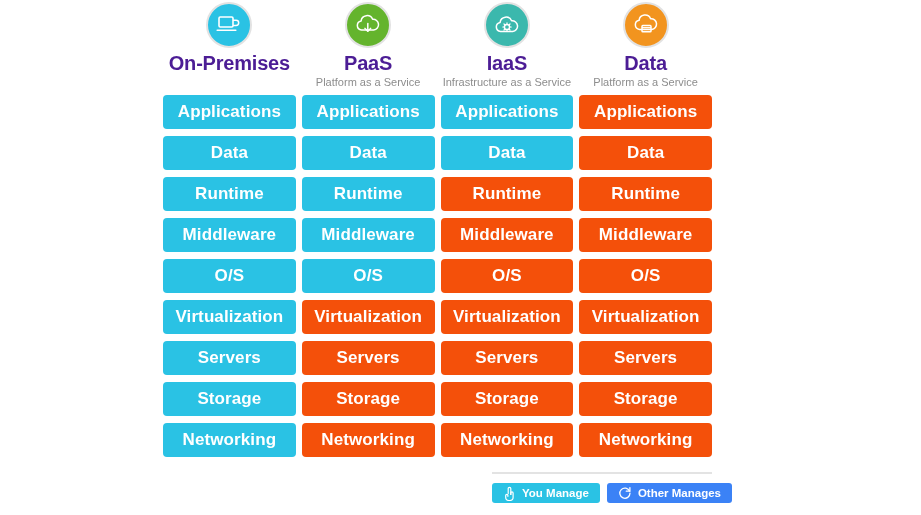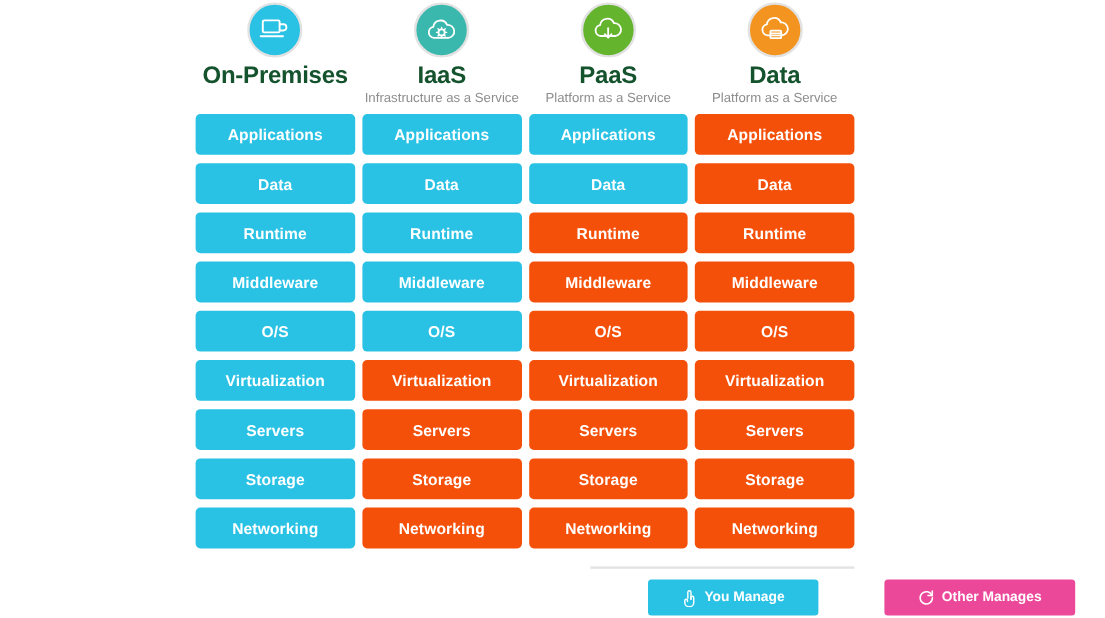--- a/index.html
+++ b/index.html
@@ -54,21 +54,21 @@
     box-sizing: border-box;
     border: 2px solid #e2e2e2;
     position: relative;
   }
   .hdr-icon svg { display: block; }
 
   .hdr-title {
     margin-top: 5px;
     font-size: 20px;
     font-weight: bold;
-    color: #14532d;
+    color: #4c1d95;
     line-height: 1.05;
     letter-spacing: -0.2px;
     white-space: nowrap;
   }
   .hdr-sub {
     margin-top: 2px;
     font-size: 11px;
     color: #8d8d8d;
     line-height: 1.1;
     white-space: nowrap;
@@ -87,21 +87,21 @@
     margin-bottom: 7px;
   }
   .cell {
     width: 133px;
     height: 34px;
     border-radius: 4px;
     display: flex;
     align-items: center;
     justify-content: center;
     color: #ffffff;
-    font-size: 13px;
+    font-size: 17px;
     font-weight: bold;
     letter-spacing: 0.1px;
     box-sizing: border-box;
     user-select: none;
   }
   .cell.you   { background: #2ac2e4; }
   .cell.other { background: #f4500a; }
 
   
   .legend-wrap {
@@ -114,36 +114,35 @@
     width: 220px;
     height: 2px;
     background: #e3e3e3;
     margin-bottom: 9px;
   }
   .legend-row {
     display: flex;
     gap: 7px;
   }
   .legend-btn {
-    height: 30px;
+    height: 20px;
     border-radius: 3px;
     display: flex;
     align-items: center;
     justify-content: center;
     gap: 6px;
-    padding: 0 28px;
+    padding: 0 11px;
     color: #ffffff;
     font-size: 11.5px;
     font-weight: bold;
     box-sizing: border-box;
     white-space: nowrap;
-    margin-left: 48px;
   }
   .legend-btn.you   { background: #2ac2e4; }
-  .legend-btn.other { background: #ec4899; }
+  .legend-btn.other { background: #3b82f6; }
   .legend-btn svg { display: block; flex: none; }
 </style>
 </head>
 <body>
 
 <div id="diagram">
 
   <div class="header-row">
 
     <div class="header-col">
@@ -153,41 +152,41 @@
           <path d="M17 6.2 h3.1 a2.6 2.6 0 0 1 0 5.2 H17" stroke-width="1.5"></path>
           <path d="M1.2 16.2 h18.6" stroke-linecap="round"></path>
           <path d="M3 13 h14" stroke-width="0"></path>
         </svg>
       </div>
       <div class="hdr-title">On-Premises</div>
       <div class="hdr-sub"></div>
     </div>
 
     <div class="header-col">
+      <div class="hdr-icon" style="background:#64b42d;">
+        <svg width="28" height="24" viewBox="0 0 28 24" fill="none" stroke="#ffffff" stroke-width="1.5">
+          <path d="M7.5 17 a4.6 4.6 0 0 1 -0.4 -9.1 a6 6 0 0 1 11.5 -1.6 a4.3 4.3 0 0 1 1.1 10.7 z" stroke-linejoin="round"></path>
+          <path d="M13.8 10.5 v7.6" stroke-linecap="round"></path>
+          <path d="M11 15.4 l2.8 2.9 l2.8 -2.9" stroke-linecap="round" stroke-linejoin="round"></path>
+        </svg>
+      </div>
+      <div class="hdr-title">PaaS</div>
+      <div class="hdr-sub">Platform as a Service</div>
+    </div>
+
+    <div class="header-col">
       <div class="hdr-icon" style="background:#3bb8ad;">
         <svg width="28" height="24" viewBox="0 0 28 24" fill="none" stroke="#ffffff" stroke-width="1.5">
           <path d="M7.5 18.5 a4.6 4.6 0 0 1 -0.4 -9.1 a6 6 0 0 1 11.5 -1.6 a4.3 4.3 0 0 1 1.1 10.7 z" stroke-linejoin="round"></path>
           <circle cx="14" cy="14" r="2.6"></circle>
           <path d="M14 9.8 v1.3 M14 16.9 v1.3 M9.8 14 h1.3 M16.9 14 h1.3 M11 11 l0.95 0.95 M16.05 16.05 l0.95 0.95 M17 11 l-0.95 0.95 M11.95 16.05 l-0.95 0.95" stroke-linecap="round" stroke-width="1.2"></path>
         </svg>
       </div>
       <div class="hdr-title">IaaS</div>
       <div class="hdr-sub">Infrastructure as a Service</div>
-    </div>
-
-    <div class="header-col">
-      <div class="hdr-icon" style="background:#64b42d;">
-        <svg width="28" height="24" viewBox="0 0 28 24" fill="none" stroke="#ffffff" stroke-width="1.5">
-          <path d="M7.5 17 a4.6 4.6 0 0 1 -0.4 -9.1 a6 6 0 0 1 11.5 -1.6 a4.3 4.3 0 0 1 1.1 10.7 z" stroke-linejoin="round"></path>
-          <path d="M13.8 10.5 v7.6" stroke-linecap="round"></path>
-          <path d="M11 15.4 l2.8 2.9 l2.8 -2.9" stroke-linecap="round" stroke-linejoin="round"></path>
-        </svg>
-      </div>
-      <div class="hdr-title">PaaS</div>
-      <div class="hdr-sub">Platform as a Service</div>
     </div>
 
     <div class="header-col">
       <div class="hdr-icon" style="background:#f2941f;">
         <svg width="28" height="24" viewBox="0 0 28 24" fill="none" stroke="#ffffff" stroke-width="1.5">
           <path d="M7.5 16.4 a4.6 4.6 0 0 1 -0.4 -9.1 a6 6 0 0 1 11.5 -1.6 a4.3 4.3 0 0 1 1.1 10.7 z" stroke-linejoin="round"></path>
           <rect x="10" y="12.6" width="9" height="6.2" rx="0.8"></rect>
           <path d="M10 14.7 h9" stroke-width="1.3"></path>
         </svg>
       </div>

